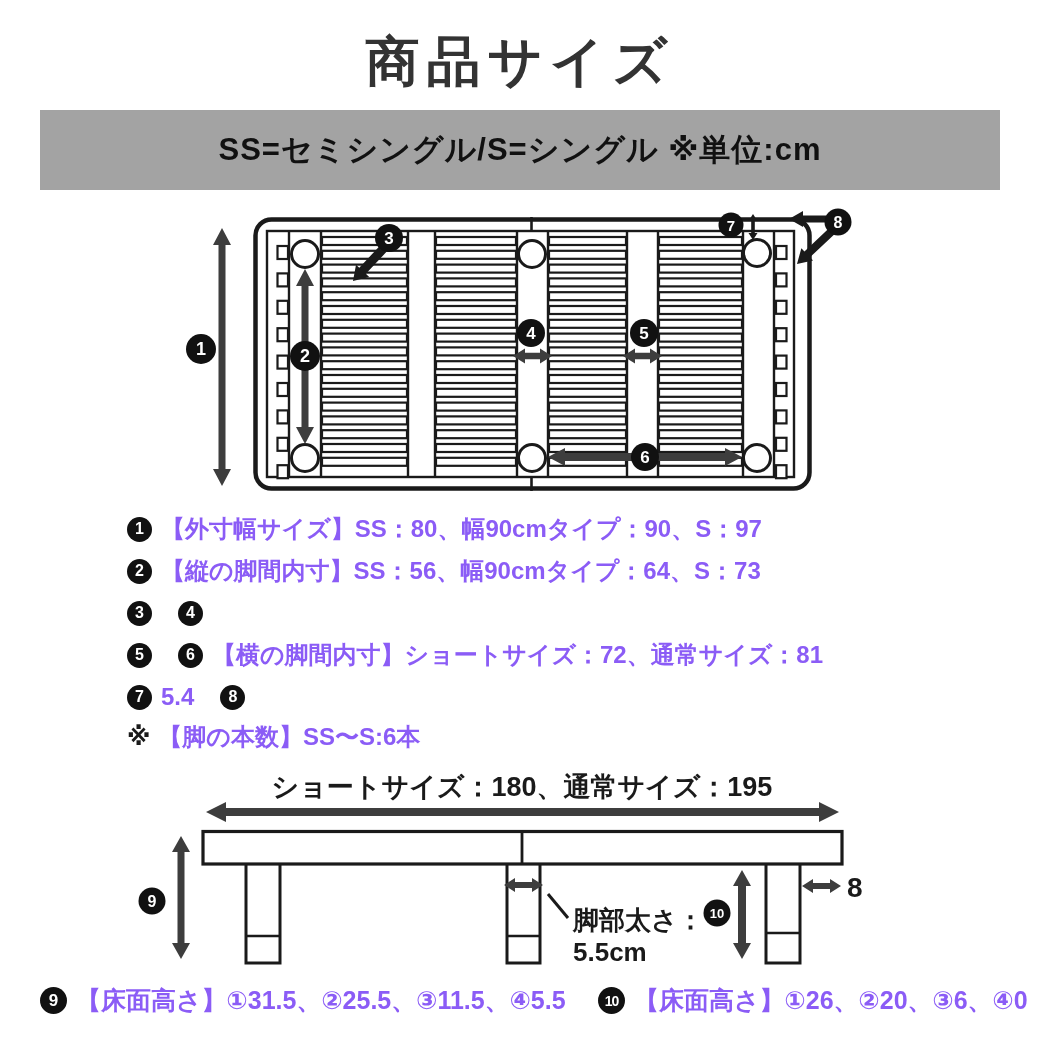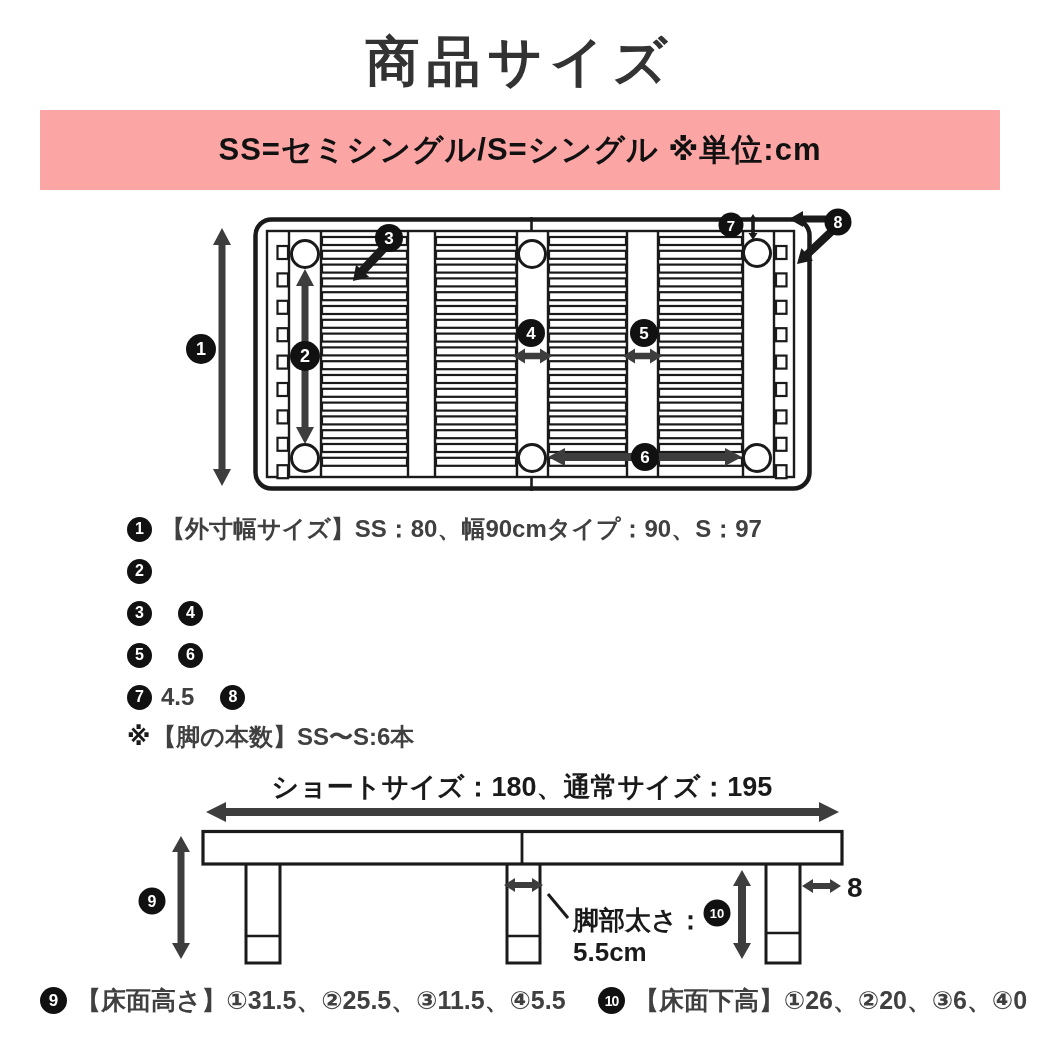--- a/index.html
+++ b/index.html
@@ -1,31 +1,31 @@
 <!DOCTYPE html>
 <html><head>
 <meta charset="utf-8">
 <style>
   html,body{margin:0;padding:0;background:#fff;}
   .page{position:relative;width:1040px;height:1040px;background:#fff;overflow:hidden;
         font-family:"Liberation Sans","DejaVu Sans",sans-serif;color:#1a1a1a;}
   .title{position:absolute;left:0;right:0;top:26px;text-align:center;margin:0;
          font-size:54px;font-weight:800;letter-spacing:7px;color:#333;}
-  .banner{position:absolute;left:40px;top:110px;width:960px;height:80px;background:#fca5a5;
+  .banner{position:absolute;left:40px;top:110px;width:960px;height:80px;background:#a3a3a3;
           display:flex;align-items:center;justify-content:center;}
   .banner span{font-size:31px;font-weight:700;color:#111;letter-spacing:1px;}
   svg{position:absolute;}
   svg text{font-family:"Liberation Sans","DejaVu Sans",sans-serif;font-weight:700;fill:#1a1a1a;}
   .badge-txt{fill:#fff;}
   .spec{position:absolute;left:127px;top:508px;width:810px;}
   .spec-row{display:flex;align-items:center;height:42px;white-space:nowrap;}
   .spec-row.last{height:38px;}
   .nb{flex:0 0 auto;display:inline-flex;width:25px;height:25px;border-radius:50%;background:#111;
       color:#fff;font-size:16px;font-weight:700;align-items:center;justify-content:center;}
-  .t{margin-left:9px;font-size:24px;font-weight:700;color:#404040;}
+  .t{margin-left:9px;font-size:24px;font-weight:700;color:#8b5cf6;}
   .seg2{margin-left:26px;}
   .kome{font-size:24px;font-weight:700;}
   .note{position:absolute;display:flex;align-items:center;white-space:nowrap;}
   .note .nb{width:27px;height:27px;font-size:17px;}
   .note .nb.ten{font-size:14px;letter-spacing:-1px;}
   .note .t{font-size:25px;}
   .note-left{left:40px;top:984px;}
   .note-right{left:598px;top:984px;}
 </style>
 </head>
@@ -192,37 +192,39 @@
     </g>
   </svg>
 
   <div class="spec">
     <div class="spec-row">
       <span class="nb">1</span>
       <span class="t">【外寸幅サイズ】SS：80、幅90cmタイプ：90、S：97</span>
     </div>
     <div class="spec-row">
       <span class="nb">2</span>
+      <span class="t">【縦の脚間内寸】SS：56、幅90cmタイプ：64、S：73</span>
     </div>
     <div class="spec-row">
       <span class="nb">3</span>
       <span class="nb seg2">4</span>
     </div>
     <div class="spec-row">
       <span class="nb">5</span>
       <span class="nb seg2">6</span>
+      <span class="t">【横の脚間内寸】ショートサイズ：72、通常サイズ：81</span>
     </div>
     <div class="spec-row">
       <span class="nb">7</span>
-      <span class="t">4.5</span>
+      <span class="t">5.4</span>
       <span class="nb seg2">8</span>
     </div>
     <div class="spec-row last">
       <span class="kome">※</span>
-      <span class="t" style="margin-left:2px">【脚の本数】SS〜S:6本</span>
+      <span class="t" style="margin-left:8px">【脚の本数】SS〜S:6本</span>
     </div>
   </div>
 
   <svg id="sideview" style="left:100px;top:755px;" width="860" height="218" viewBox="100 755 860 218">
     <text x="522" y="796" font-size="27" text-anchor="middle">ショートサイズ：180、通常サイズ：195</text>
     <g id="sv-decor">
         <path d="M0 0 L20 10 L20 4 L613 4 L613 10 L633 0 L613 -10 L613 -4 L20 -4 L20 -10 Z" fill="#3d3d3d" transform="translate(206 812) rotate(0)"></path>
       </g>
     <rect x="246" y="862" width="34" height="101" fill="#fff" stroke="#1a1a1a" stroke-width="3"></rect>
     <rect x="507" y="862" width="33" height="101" fill="#fff" stroke="#1a1a1a" stroke-width="3"></rect>
@@ -251,16 +253,16 @@
       <text class="badge-txt" x="717" y="913" font-size="13" text-anchor="middle" dominant-baseline="central">10</text>
     </g>
   </svg>
 
   <div class="note note-left">
     <span class="nb">9</span>
     <span class="t">【床面高さ】①31.5、②25.5、③11.5、④5.5</span>
   </div>
   <div class="note note-right">
     <span class="nb ten">10</span>
-    <span class="t">【床面下高】①26、②20、③6、④0</span>
+    <span class="t">【床面高さ】①26、②20、③6、④0</span>
   </div>
 
 </div>
 
 </body></html>

